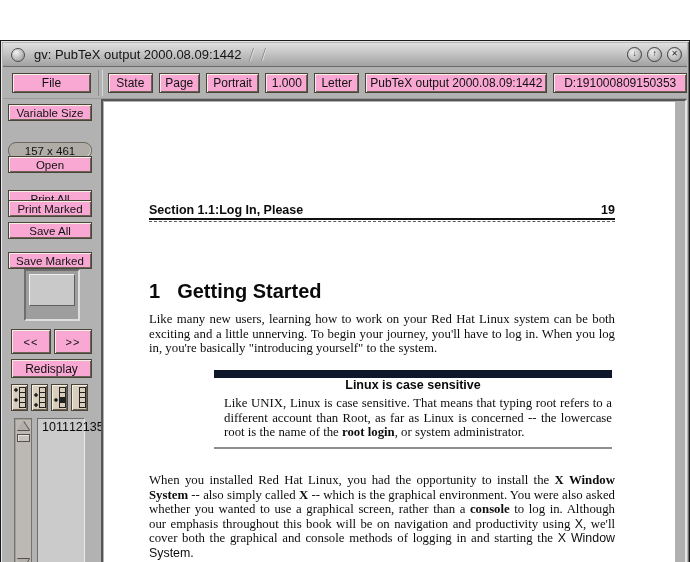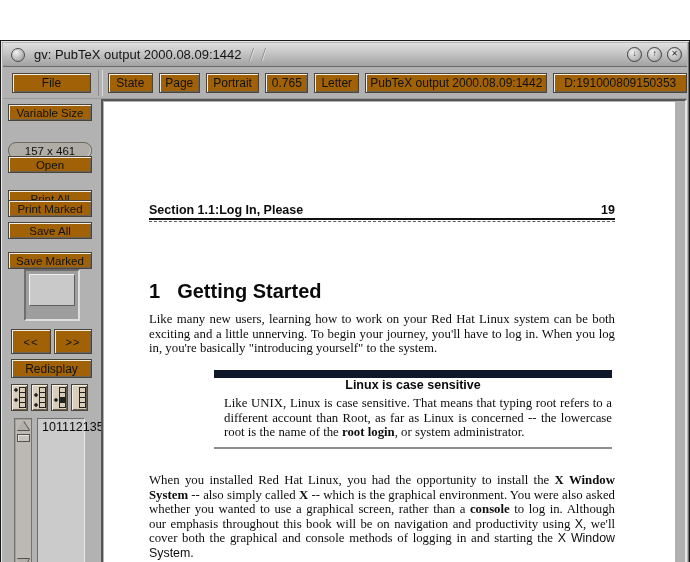--- a/index.html
+++ b/index.html
@@ -19,21 +19,21 @@
             border-left:2px groove #dcdcdc;border-right:2px groove #dcdcdc;transform:skewX(-18deg);}
   .tb-spacer{flex:1;}
   .tb-btn{width:13px;height:13px;border-radius:50%;margin-right:5px;
           background:radial-gradient(circle at 35% 30%,#efefef,#9a9a9a);
           border:1px solid #3f3f3f;color:#2b2b2b;font-size:8px;line-height:12px;
           text-align:center;flex:0 0 auto;}
 
   
   .toolbar{position:absolute;left:2px;top:26px;right:2px;height:31px;background:#b2b2b2;
            display:flex;align-items:center;border-bottom:1px solid #9a9a9a;}
-  .btn{background:#a16207;border:1px solid #4a443a;
+  .btn{background:#f9a8d4;border:1px solid #4a443a;
        box-shadow:inset 1px 1px 0 #f4efe4, inset -1px -1px 0 #6a6254;
        color:#111;font-size:12px;text-align:center;display:flex;align-items:center;justify-content:center;
        height:20px;box-sizing:border-box;white-space:nowrap;}
   .tb-file{width:81px;margin-left:9px;}
   .vsep{width:3px;height:26px;margin:0 5px 0 7px;border-left:1px solid #8c8c8c;border-right:1px solid #d8d8d8;}
   .tb-state{width:46px;}
   .tb-page{width:42px;margin-left:6px;}
   .tb-orient{width:55px;margin-left:6px;}
   .tb-scale{width:44px;margin-left:6px;}
   .tb-media{width:46px;margin-left:6px;}
@@ -127,21 +127,21 @@
     <div class="tb-btn">↑</div>
     <div class="tb-btn">✕</div>
   </div>
 
   <div class="toolbar">
     <div class="btn tb-file">File</div>
     <div class="vsep"></div>
     <div class="btn tb-state">State</div>
     <div class="btn tb-page">Page</div>
     <div class="btn tb-orient">Portrait</div>
-    <div class="btn tb-scale">0.765</div>
+    <div class="btn tb-scale">1.000</div>
     <div class="btn tb-media">Letter</div>
     <div class="btn tb-doctitle">PubTeX output 2000.08.09:1442</div>
     <div class="btn tb-docdate">D:191000809150353</div>
   </div>
 
   <div class="sidebar">
     <div class="btn sb-btn" style="top:5px;">Variable Size</div>
     <div class="sb-label" style="top:43px;border-radius:8px;">157 x 461</div>
     <div class="btn sb-btn" style="top:57px;">Open</div>
     <div class="btn sb-btn" style="top:91px;">Print All</div>

